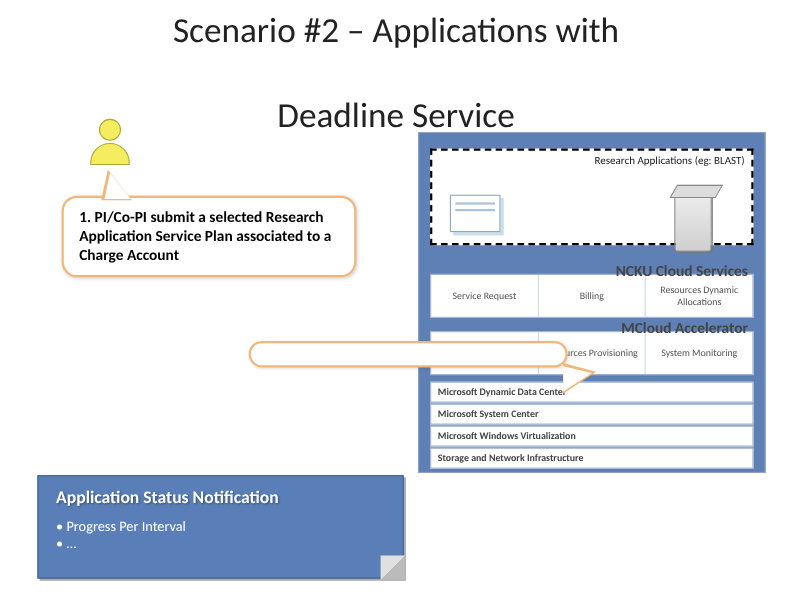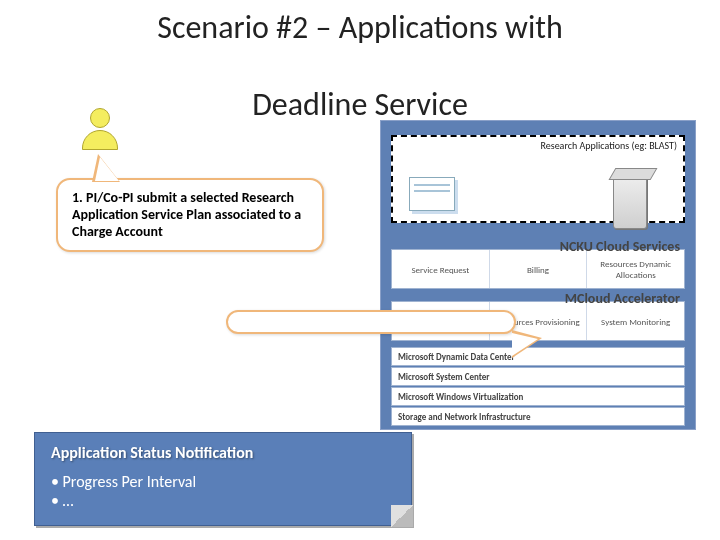--- a/index.html
+++ b/index.html
@@ -151,37 +151,37 @@
     content:""; position:absolute; top:-5px; left:-30px;
     border-top: 6px solid transparent;
     border-bottom: 17px solid transparent;
     border-left: 26px solid #fff;
   }
 
   
   .notif {
     position: absolute;
     left: 34px; bottom: 14px;
-    width: 378px; height: 94px;
+    width: 333px; height: 94px;
     background: #5a7fb8;
     border: 1px solid #405f91;
     box-shadow: 2px 2px 0 #aaa;
     color: #fff; padding: 10px 16px;
   }
   .notif .corner {
     position: absolute; right: -2px; bottom: -2px;
     width: 22px; height: 22px;
     background: linear-gradient(135deg,#e0e0e0 0 50%, #bbb 50% 100%);
   }
   .notif h3 {
     font-size: 16px; font-weight: bold;
     text-shadow: 1px 1px 2px rgba(0,0,0,0.4);
     margin-bottom: 10px;
   }
-  .notif ul { list-style: none; font-size: 16px; }
+  .notif ul { list-style: none; font-size: 13px; }
   .notif li:before { content: "• "; }
 
   .bold-lead { font-weight: bold; }
 </style>
 </head>
 <body>
 
 <div class="title">
   <span class="line1">Scenario #2 – Applications with</span>
   <span class="line2">Deadline Service</span>

